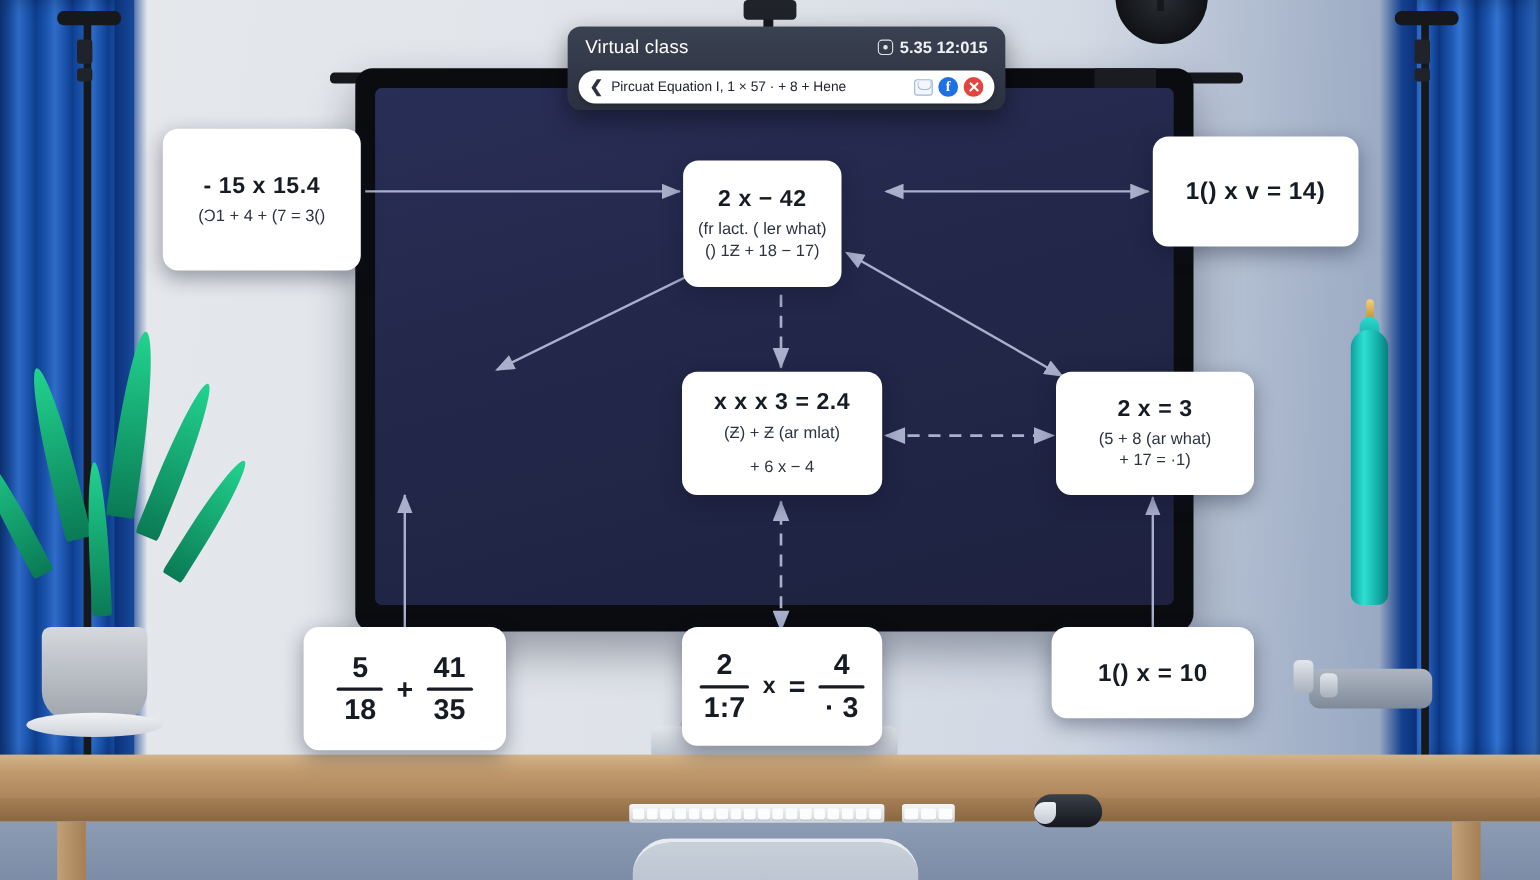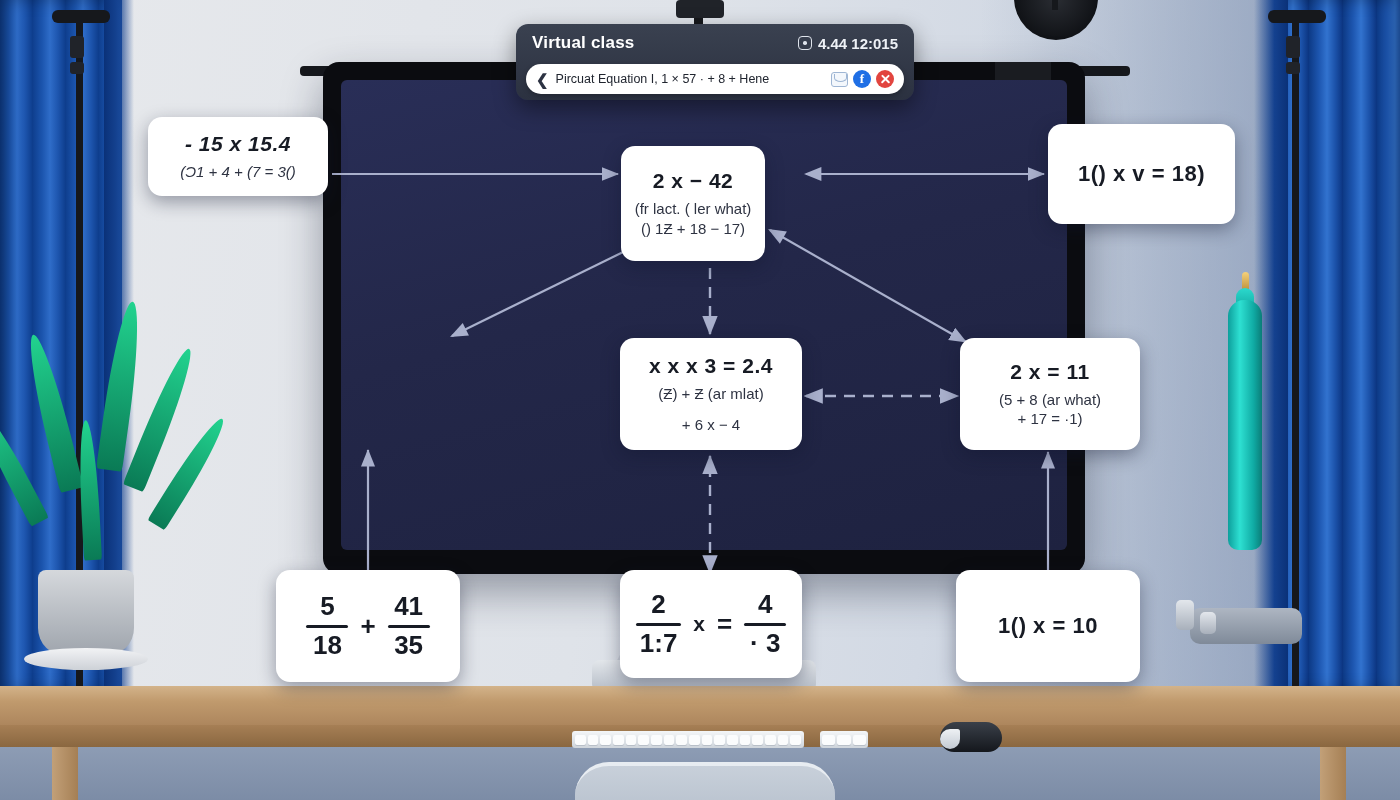--- a/index.html
+++ b/index.html
@@ -168,21 +168,21 @@
     border-radius:12px;
     box-shadow:0 8px 22px rgba(0,0,0,.42);
     z-index:40;
   }
   .app-titlebar{
     position:absolute;left:0;top:0;width:398px;height:38px;
     display:flex;align-items:center;justify-content:space-between;
     padding:0 16px;box-sizing:border-box;
   }
   .app-title{
-    color:#ffffff;font-size:17px;font-weight:bold;letter-spacing:.2px;
+    color:#ffffff;font-size:17px;font-weight:normal;letter-spacing:.2px;
   }
   .app-clock{
     display:flex;align-items:center;gap:6px;color:#eef1f6;font-size:15px;font-weight:bold;
   }
   .clock-ico{
     width:14px;height:14px;border:1.6px solid #dfe4ec;border-radius:4px;
     position:relative;box-sizing:border-box;
   }
   .clock-ico:after{
     content:"";position:absolute;left:4.2px;top:4.2px;width:3.6px;height:3.6px;
@@ -375,44 +375,44 @@
 
     <line x1="368" y1="572" x2="368" y2="450" stroke="#a9b0cc" stroke-width="2.2" marker-end="url(#ah)"></line>
 
     <line x1="710" y1="572" x2="710" y2="456" stroke="#a9b0cc" stroke-width="2.4" stroke-dasharray="11 8" marker-end="url(#ah)" marker-start="url(#ahs)"></line>
 
     <line x1="1048" y1="572" x2="1048" y2="452" stroke="#a9b0cc" stroke-width="2.2" marker-end="url(#ah)"></line>
   </svg>
 
   <div class="diagram">
 
-    <div class="card" style="left:148px;top:117px;width:180px;height:79px;font-style:italic;">
+    <div class="card" style="left:148px;top:117px;width:180px;height:129px;">
       <div class="eq-main">- 15 x 15.4</div>
       <div class="eq-sub">(Ɔ1 + 4 + (7 = 3()</div>
     </div>
 
     <div class="card" style="left:621px;top:114px;width:144px;height:115px;margin-top:32px;">
       <div class="eq-main">2 x − 42</div>
       <div class="eq-sub">(fr lact. ( ler what)</div>
       <div class="eq-sub" style="margin-top:1px;">() 1Ƶ + 18 − 17)</div>
     </div>
 
     <div class="card plain" style="left:1048px;top:124px;width:187px;height:100px;">
-      <div class="eq-main">1() x ᴠ = 18)</div>
+      <div class="eq-main">1() x ᴠ = 14)</div>
     </div>
 
 
     <div class="card" style="left:620px;top:338px;width:182px;height:112px;">
       <div class="eq-main">x x x 3 = 2.4</div>
       <div class="eq-sub">(Ƶ) + Ƶ (ar mlat)</div>
       <div class="eq-sub" style="margin-top:12px;">+ 6 x − 4</div>
     </div>
 
     <div class="card" style="left:960px;top:338px;width:180px;height:112px;">
-      <div class="eq-main">2 x = 11</div>
+      <div class="eq-main">2 x = 3</div>
       <div class="eq-sub">(5 + 8 (ar what)</div>
       <div class="eq-sub" style="margin-top:0;">+ 17 = ·1)</div>
     </div>
 
     <div class="card" style="left:276px;top:570px;width:184px;height:112px;">
       <div class="frac-row">
         <div class="frac">
           <span class="num">5</span>
           <span class="bar"></span>
           <span class="den">18</span>
@@ -436,31 +436,31 @@
         <span class="opx">x</span>
         <span class="op">=</span>
         <div class="frac">
           <span class="num">4</span>
           <span class="bar"></span>
           <span class="den">· 3</span>
         </div>
       </div>
     </div>
 
-    <div class="card plain" style="left:956px;top:570px;width:184px;height:112px;">
+    <div class="card plain" style="left:956px;top:570px;width:184px;height:83px;">
       <div class="eq-main">1() x  =  10</div>
     </div>
   </div>
 
   <div class="app-window">
     <div class="app-titlebar">
       <span class="app-title">Virtual class</span>
       <span class="app-clock">
         <span class="clock-ico"></span>
-        <span>4.44 12:015</span>
+        <span>5.35 12:015</span>
       </span>
     </div>
     <div class="breadcrumb-bar">
       <span class="back-chevron">❮</span>
       <span class="breadcrumb-text">Pircuat Equation I, 1 × 57 · + 8 + Hene</span>
       <span class="bc-icons">
         <span class="ico-mail"></span>
         <span class="ico ico-fb"></span>
         <span class="ico ico-close"></span>
       </span>

